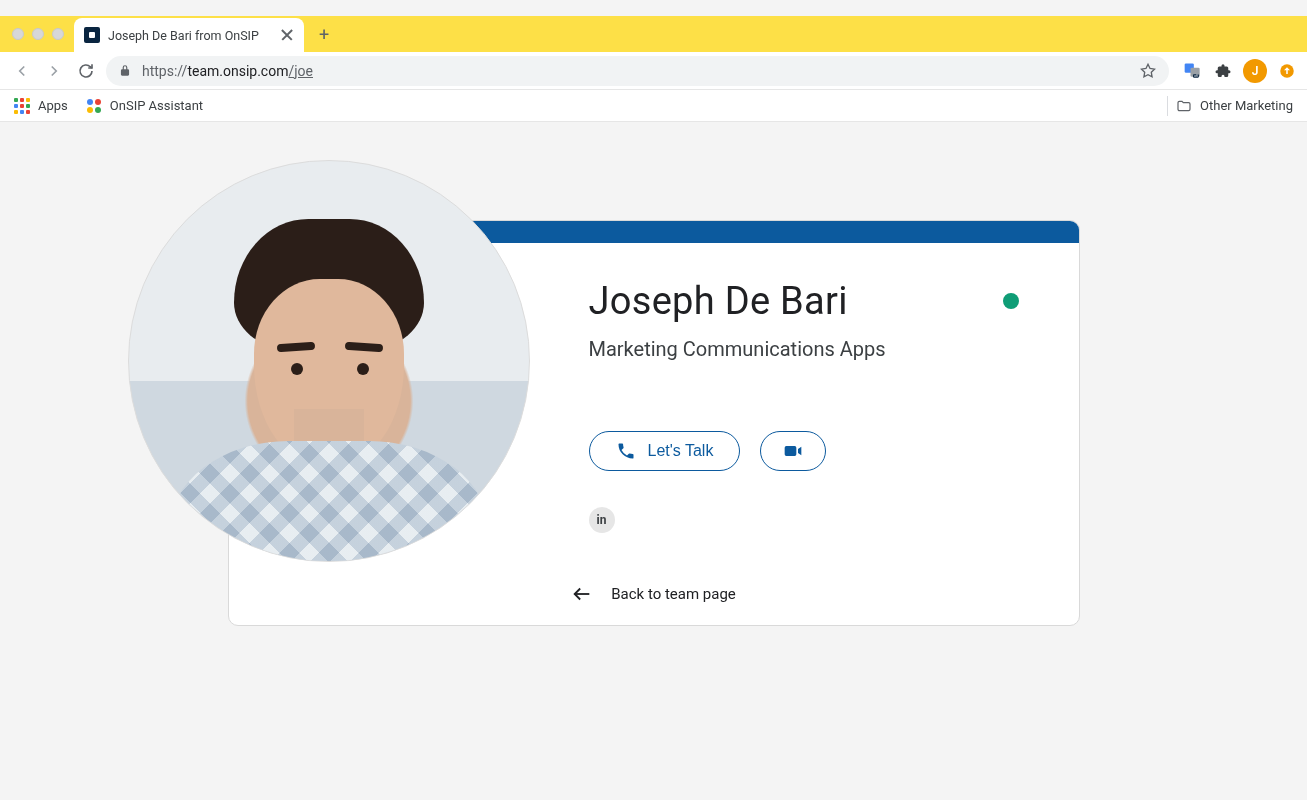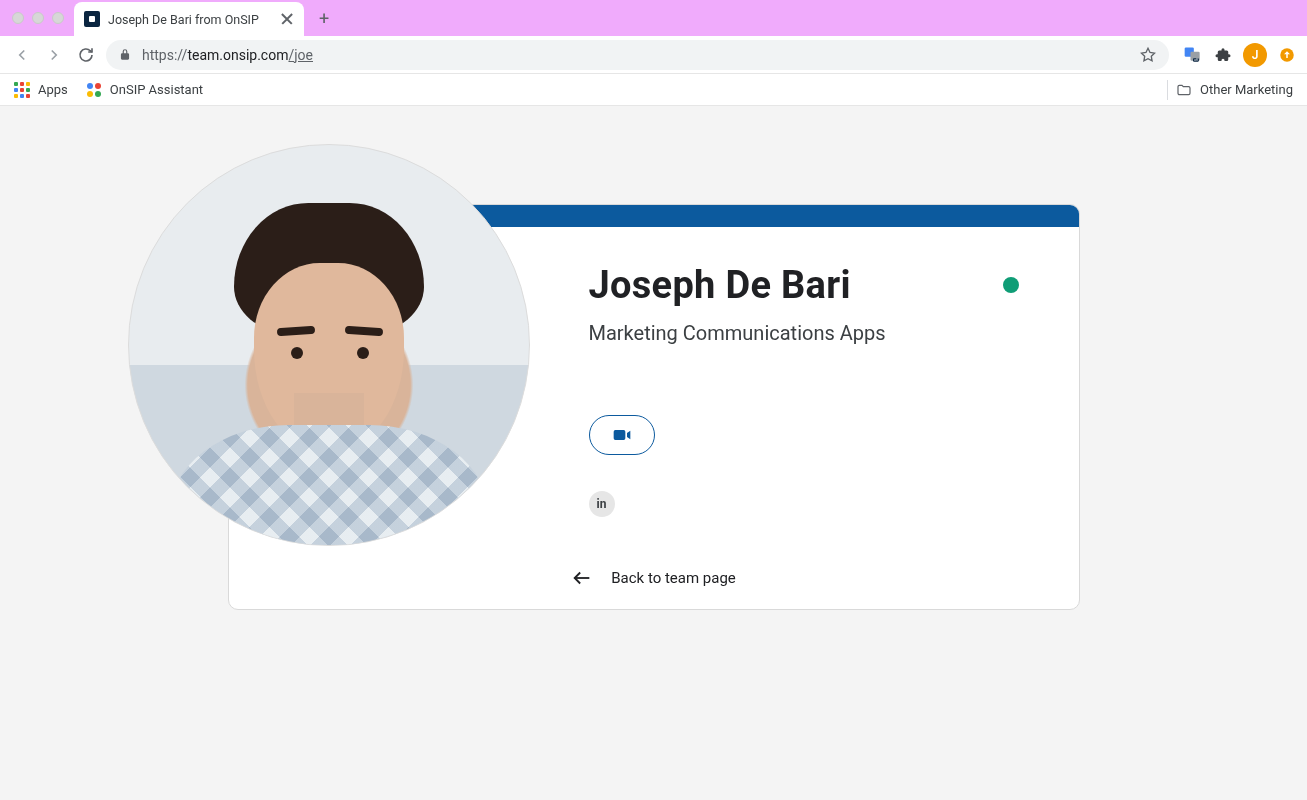--- a/index.html
+++ b/index.html
@@ -1,19 +1,19 @@
 <!DOCTYPE html>
 <html><head>
   <meta charset="utf-8">
   <style>
     * { margin: 0; padding: 0; box-sizing: border-box; }
     body { font-family: -apple-system, BlinkMacSystemFont, "Segoe UI", Roboto, Arial, sans-serif; background: #f4f4f4; }
 
     
-    .browser-chrome { background: #f0abfc; }
+    .browser-chrome { background: #fde047; margin-top: 16px; }
     .tab-strip { display: flex; align-items: center; height: 36px; padding-left: 8px; }
     .traffic-lights { display: flex; gap: 8px; padding: 0 10px 0 4px; }
     .traffic-light { width: 12px; height: 12px; border-radius: 50%; background: #d7d7d7; border: 1px solid #c9c9c9; }
     .tab { display: flex; align-items: center; background: #fff; height: 34px; border-radius: 8px 8px 0 0; padding: 0 10px; min-width: 230px; gap: 8px; margin-top: 2px; }
     .tab .favicon { width: 16px; height: 16px; background: #0a2540; border-radius: 2px; display:flex; align-items:center; justify-content:center; }
     .tab .favicon::after { content:""; width:6px; height:6px; background:#fff; border-radius:1px; }
     .tab .title { font-size: 12.5px; color: #3c4043; flex: 1; white-space: nowrap; overflow: hidden; text-overflow: ellipsis; }
     .tab .close { width: 14px; height: 14px; position: relative; }
     .tab .close::before, .tab .close::after { content: ""; position: absolute; top: 6px; left: 0; width: 14px; height: 1.5px; background: #5f6368; }
     .tab .close::before { transform: rotate(45deg); }
@@ -50,21 +50,21 @@
     .ga-dots span:nth-child(4){ background:#34a853; bottom:1px; right:1px; }
     .divider-v { width:1px; height:20px; background:#dadce0; }
 
     
     .page { background: #f4f4f4; min-height: 694px; padding-top: 98px; position: relative; }
     .card-wrap { width: 852px; margin: 0 auto; position: relative; }
     .card { background: #fff; border: 1px solid #d9d9d9; border-radius: 10px; overflow: hidden; padding-bottom: 20px; }
     .card-header { height: 22px; background: #0c5a9e; }
     .card-body { padding: 36px 60px 10px 360px; position: relative; min-height: 310px; }
     .name-row { display: flex; align-items: center; justify-content: space-between; }
-    .name { font-size: 38px; font-weight: 700; color: #202124; letter-spacing: 0.3px; }
+    .name { font-size: 38px; font-weight: 400; color: #202124; letter-spacing: 0.3px; }
     .status-dot { width: 16px; height: 16px; border-radius: 50%; background: #0f9d76; }
     .role { font-size: 20px; color: #3c4043; margin-top: 14px; }
     .actions { display: flex; gap: 20px; margin-top: 70px; }
     .pill-btn { border: 1.5px solid #0c5a9e; color: #0c5a9e; background: #fff; border-radius: 22px; height: 40px; padding: 0 26px; display: inline-flex; align-items: center; gap: 12px; font-size: 16px; cursor: pointer; }
     .pill-btn.icon-only { padding: 0 22px; }
     .socials { margin-top: 36px; display:flex; gap:10px;align-items:flex-end; }
     .social-btn { width: 26px; height: 26px; border-radius: 50%; background: #e6e6e6; display: flex; align-items:center; justify-content:center; color:#3c4043; font-size:12px; font-weight:700; cursor:pointer; }
     .back-row { display:flex; align-items:center; justify-content:center; gap:18px; margin-top: 30px; color:#202124; font-size:15px; cursor:pointer; }
 
     .avatar { position: absolute; width: 402px; height: 402px; border-radius: 50%; overflow: hidden; left: -100px; top: -60px; border: 1px solid #dcdcdc; background:
@@ -206,20 +206,26 @@
     <div class="card">
       <div class="card-header"></div>
       <div class="card-body">
         <div class="name-row">
           <h1 class="name">Joseph De Bari</h1>
           <span class="status-dot"></span>
         </div>
         <div class="role">Marketing Communications Apps</div>
 
         <div class="actions">
+          <button class="pill-btn">
+            <svg width="20" height="20" viewBox="0 0 24 24" fill="#0c5a9e">
+                <path d="M6.6 10.8a15 15 0 0 0 6.6 6.6l2.2-2.2a1 1 0 0 1 1-.25 11.4 11.4 0 0 0 3.6.58 1 1 0 0 1 1 1V20a1 1 0 0 1-1 1A17 17 0 0 1 3 4a1 1 0 0 1 1-1h3.5a1 1 0 0 1 1 1 11.4 11.4 0 0 0 .58 3.6 1 1 0 0 1-.25 1L6.6 10.8z"></path>
+              </svg>
+            <span>Let's Talk</span>
+          </button>
           <button class="pill-btn icon-only">
             <svg width="20" height="20" viewBox="0 0 24 24" fill="#0c5a9e">
                 <path d="M4 6h10a2 2 0 0 1 2 2v8a2 2 0 0 1-2 2H4a2 2 0 0 1-2-2V8a2 2 0 0 1 2-2zm14 3.5 4-2.5v10l-4-2.5v-5z"></path>
               </svg>
           </button>
         </div>
 
         <div class="socials">
           <a class="social-btn">
             <span>in</span>

